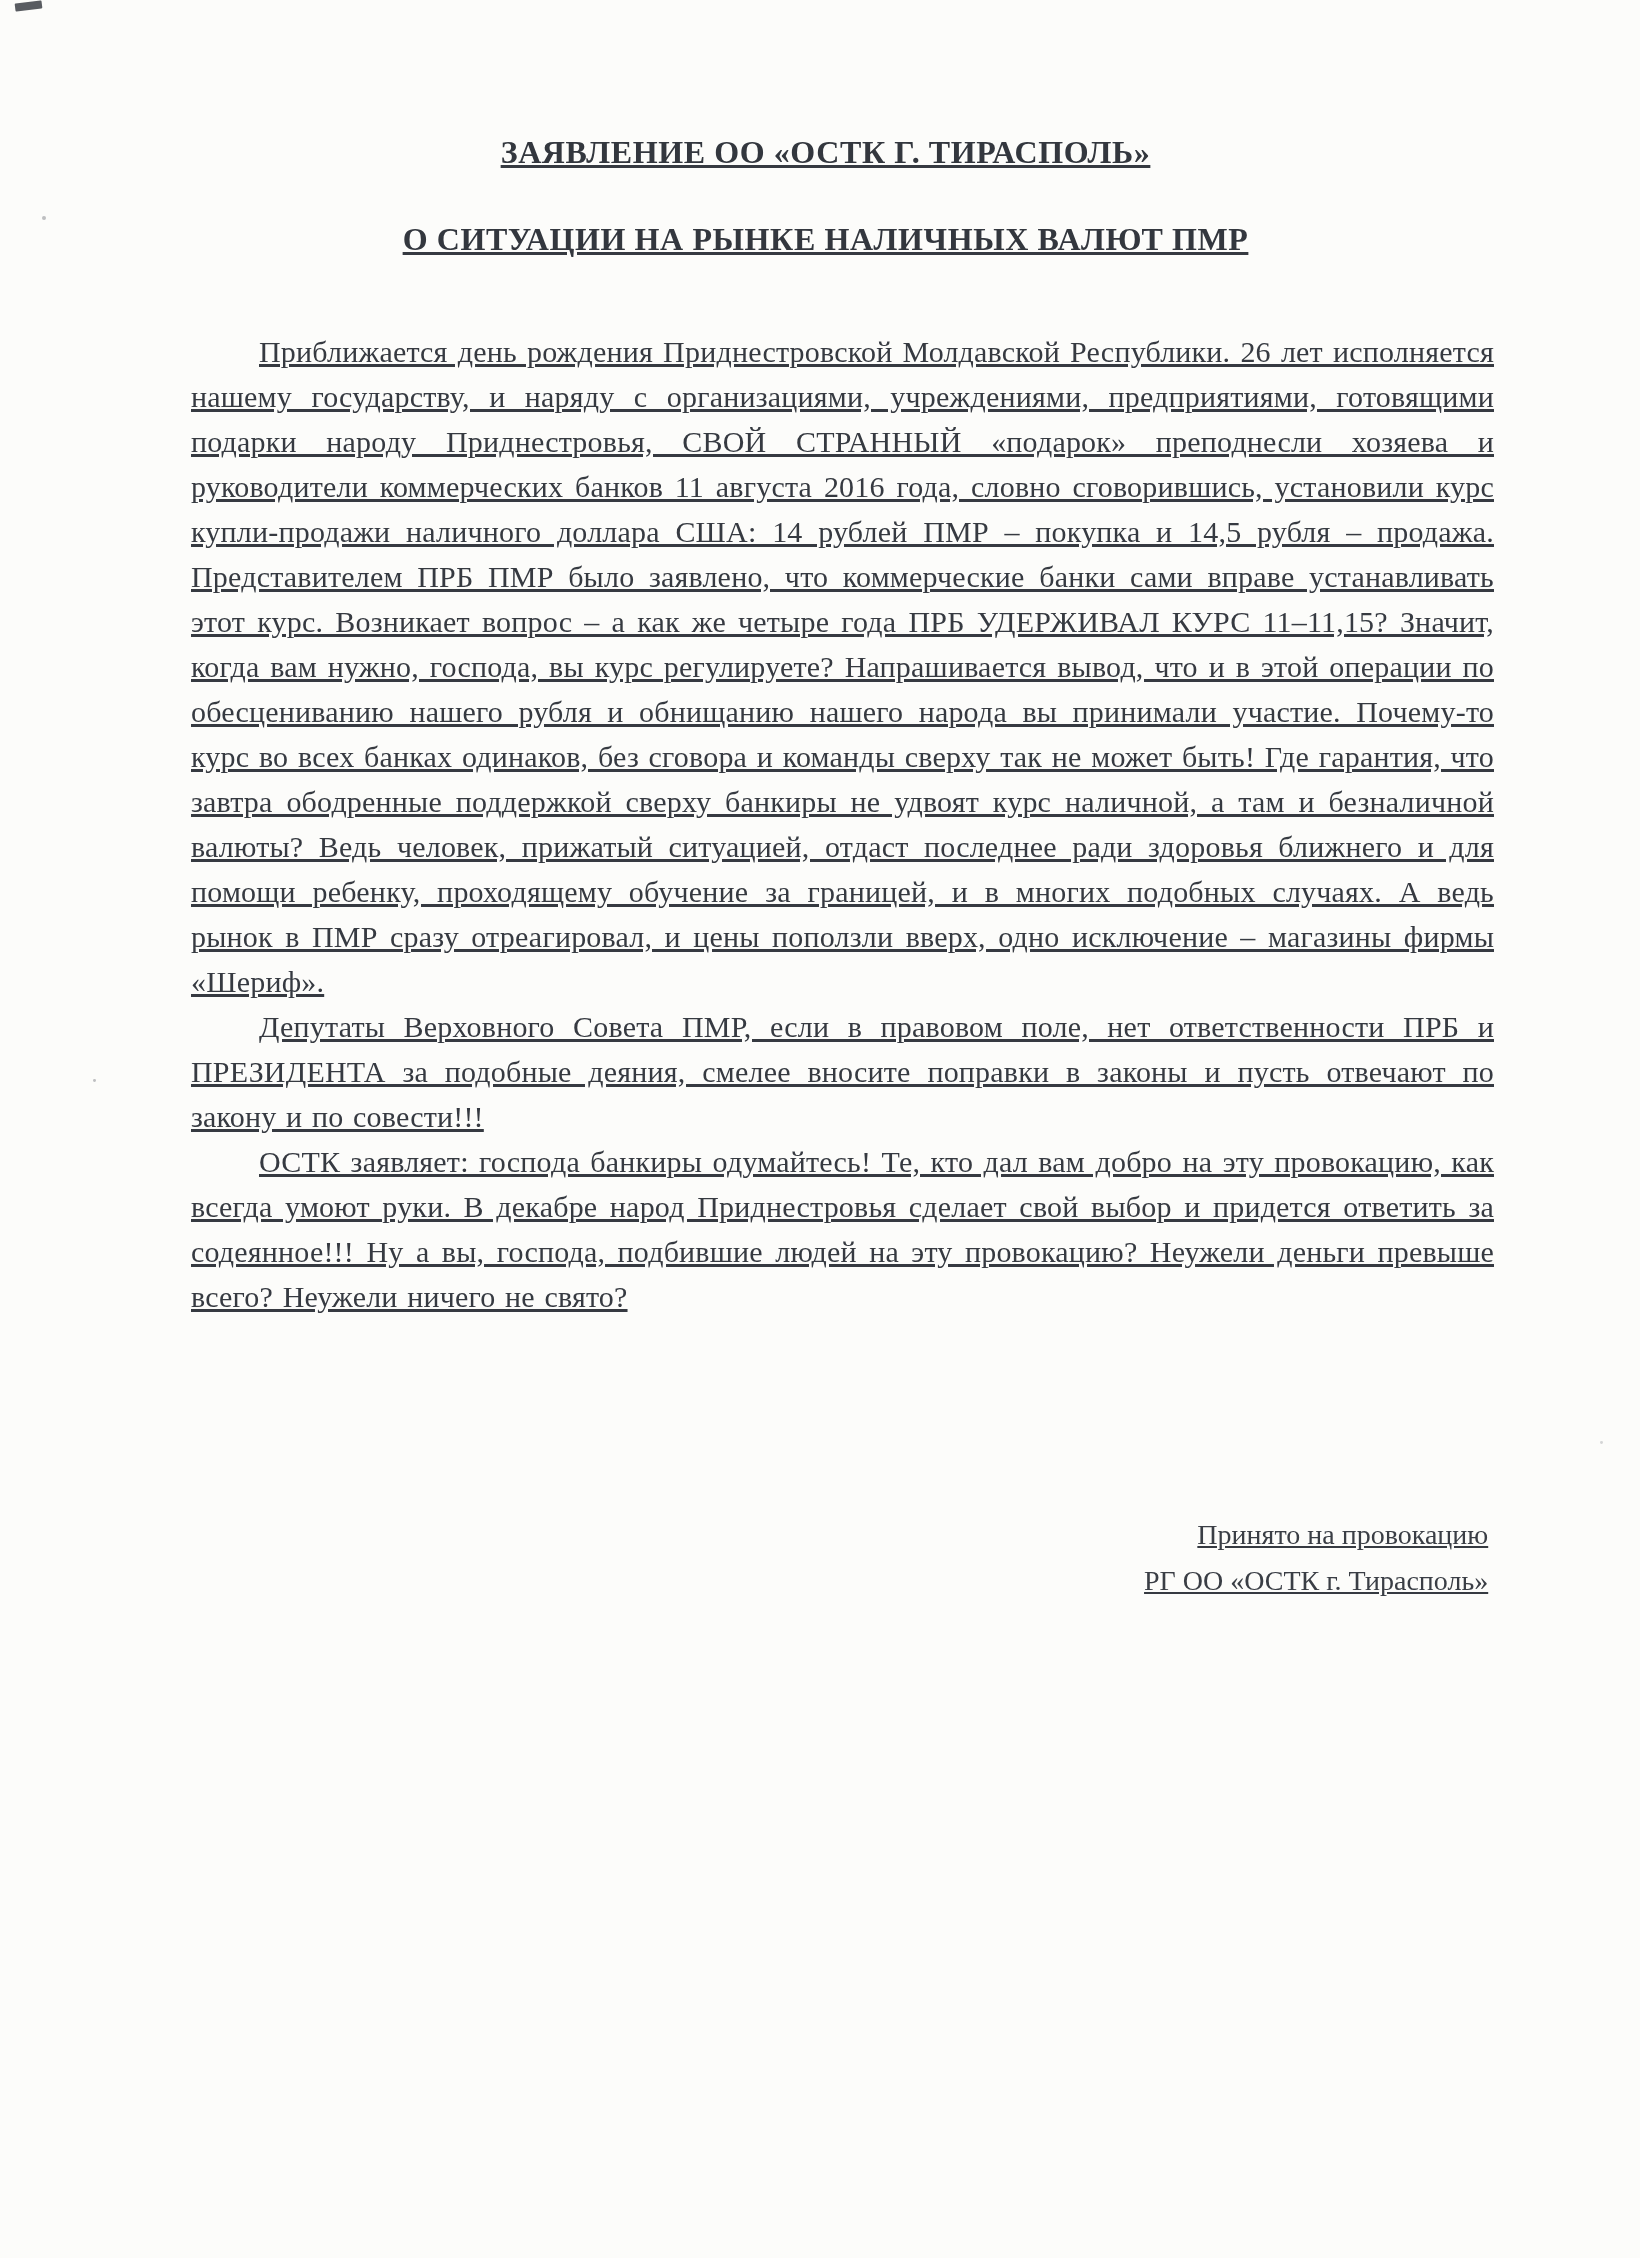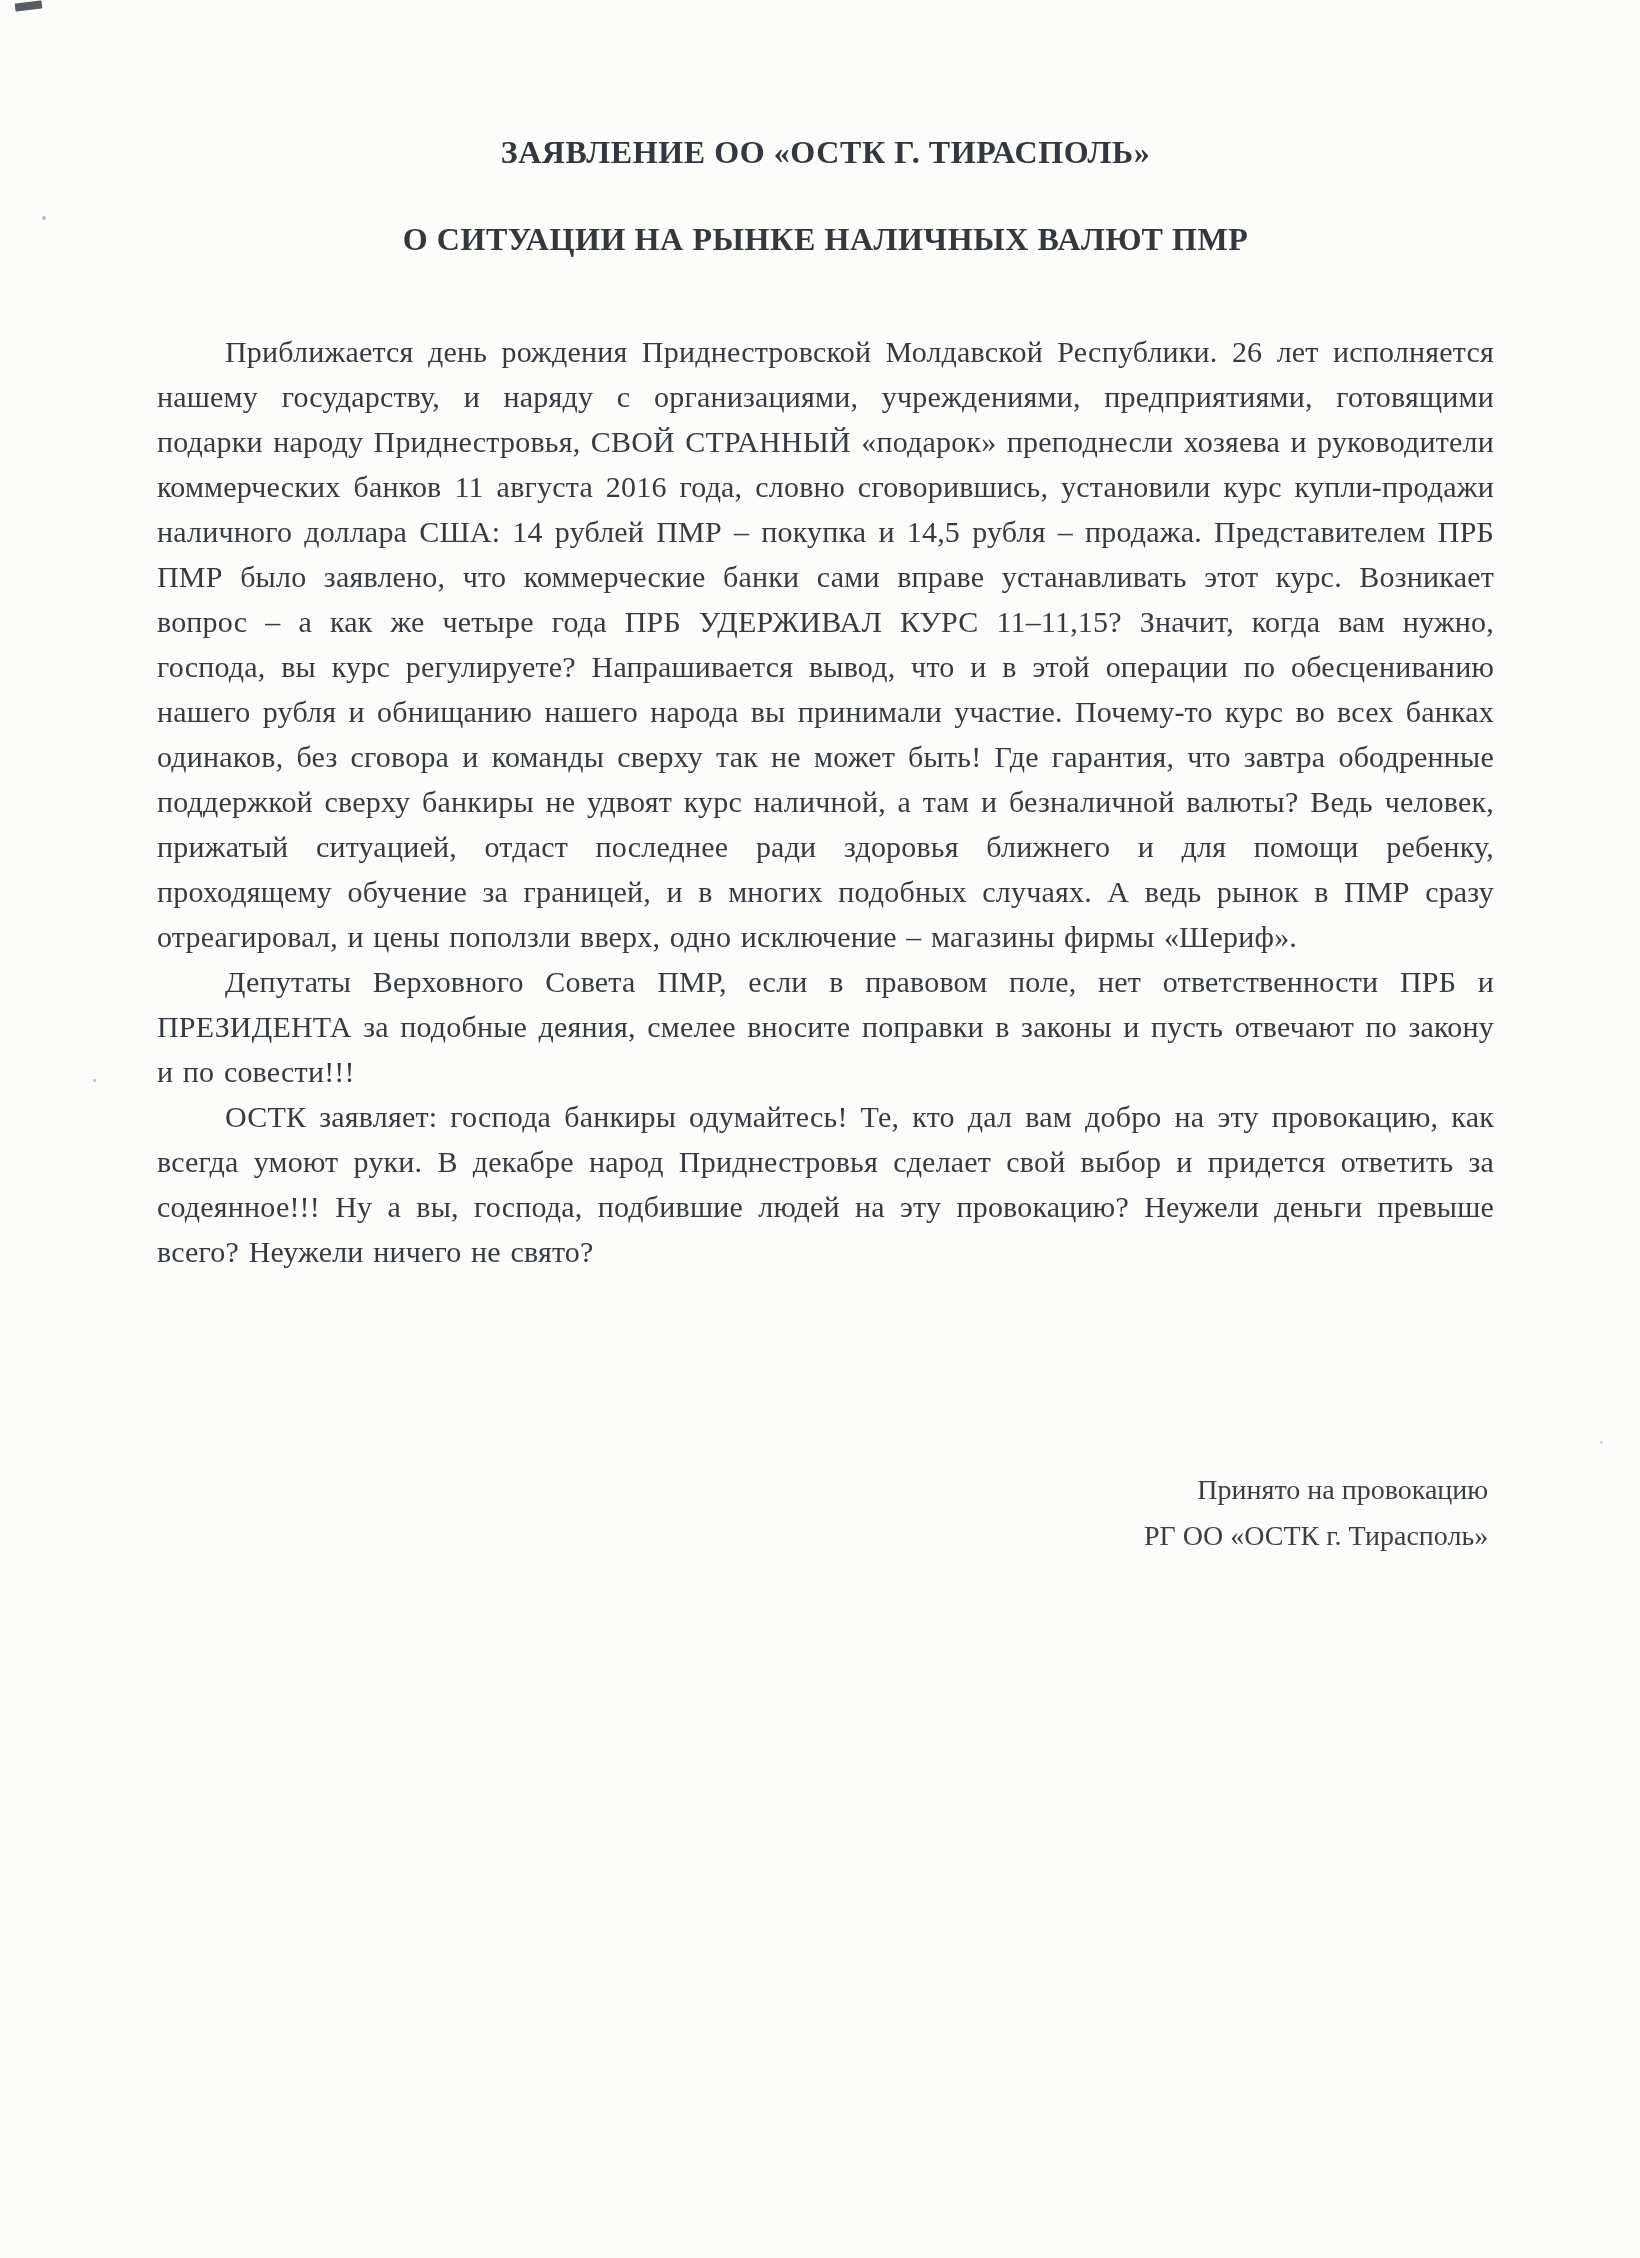--- a/index.html
+++ b/index.html
@@ -11,20 +11,21 @@
     position: relative;
     width: 1640px;
     height: 2258px;
     margin: 0 auto;
     background: #fcfcfa;
     color: #363a41;
     font-family: "Liberation Serif", "DejaVu Serif", serif;
     overflow: hidden;
     box-sizing: border-box;
     padding: 0 146px 0 157px;
+    text-decoration: underline;
   }
   
   .artifact-corner {
     position: absolute;
     left: 15.4px;
     top: 1.9px;
     width: 27px;
     height: 7.7px;
     background: #3c3f45;
     transform: rotate(-7deg);
@@ -53,20 +54,21 @@
   }
   h1.title {
     margin: 0;
     padding-top: 134px;
   }
   h2.subtitle {
     margin: 50px 0 0 0;
   }
   .doc-body {
     margin-top: 71px;
+    margin-left: 34px;
   }
   .doc-body p {
     margin: 0;
     font-size: 30px;
     line-height: 45px;
     text-align: justify;
     text-indent: 68px;
     word-spacing: 1.9px;
     letter-spacing: 0.2px;
   }

